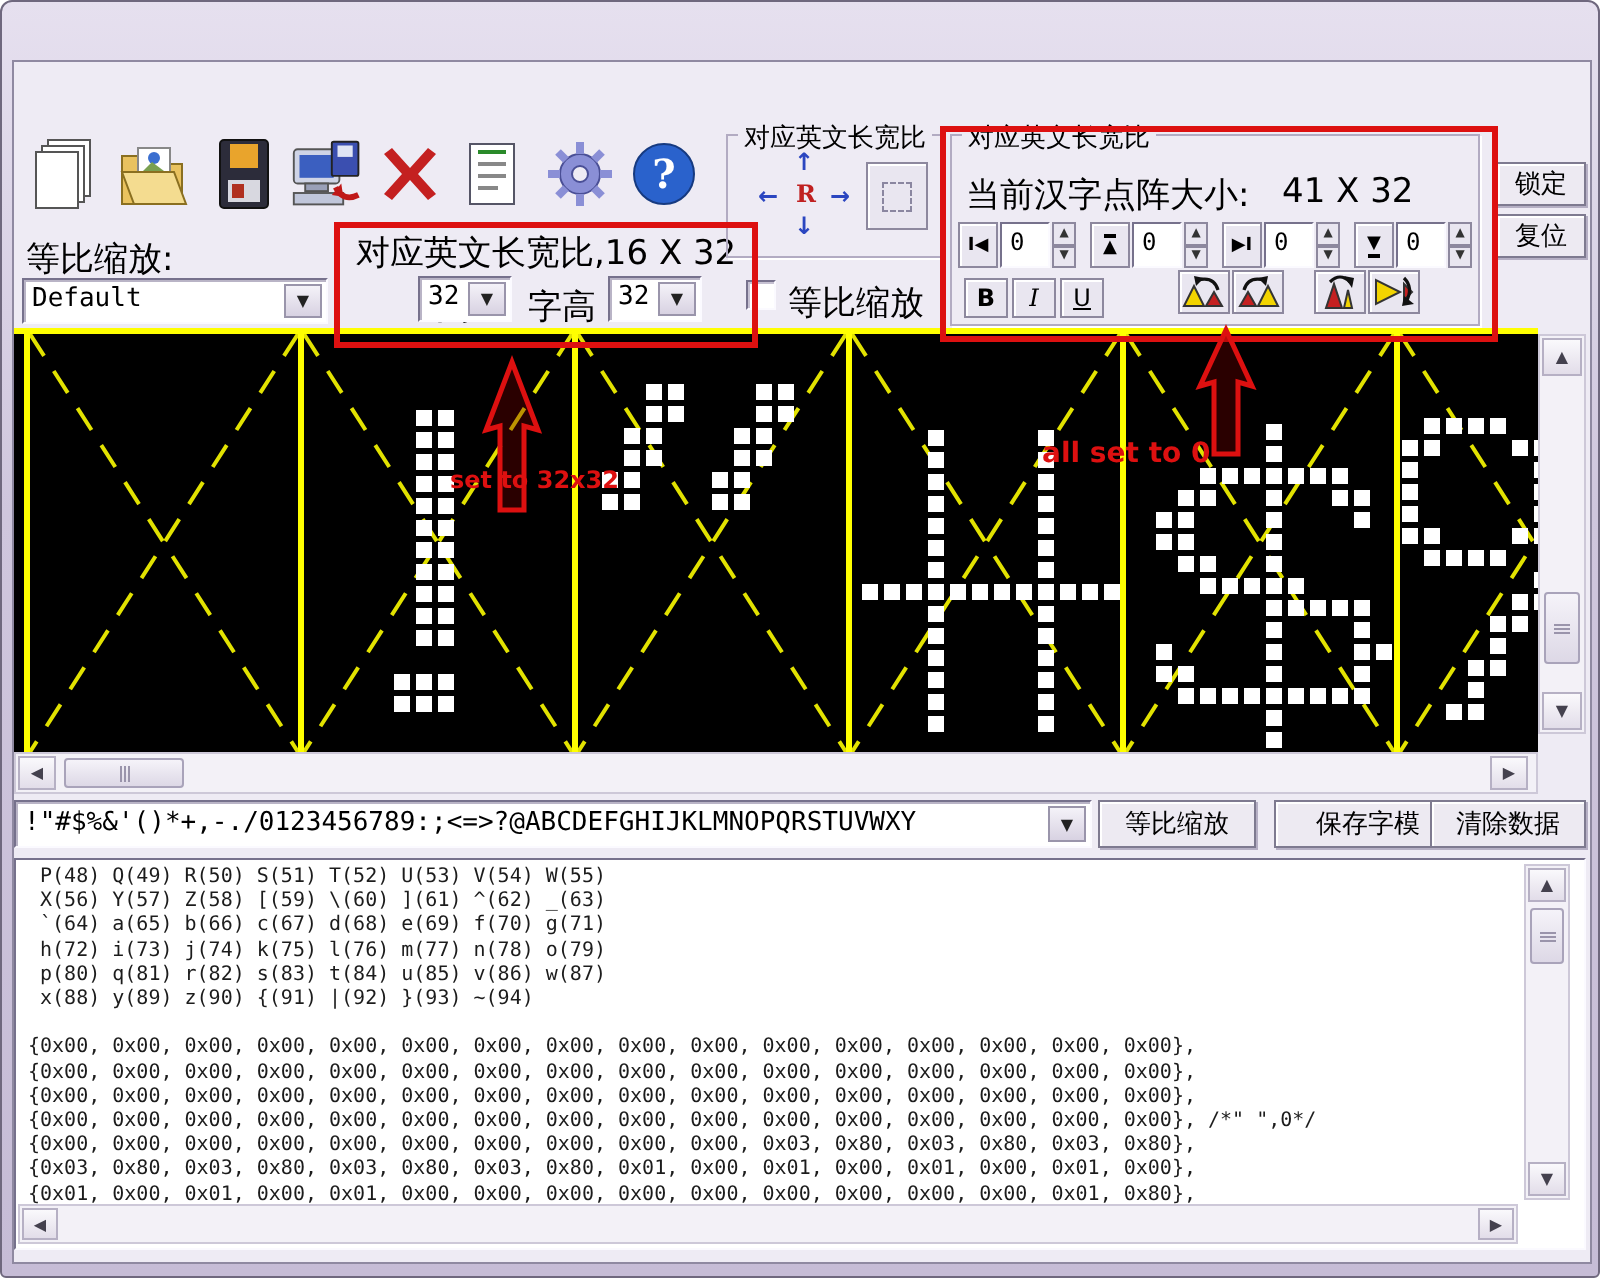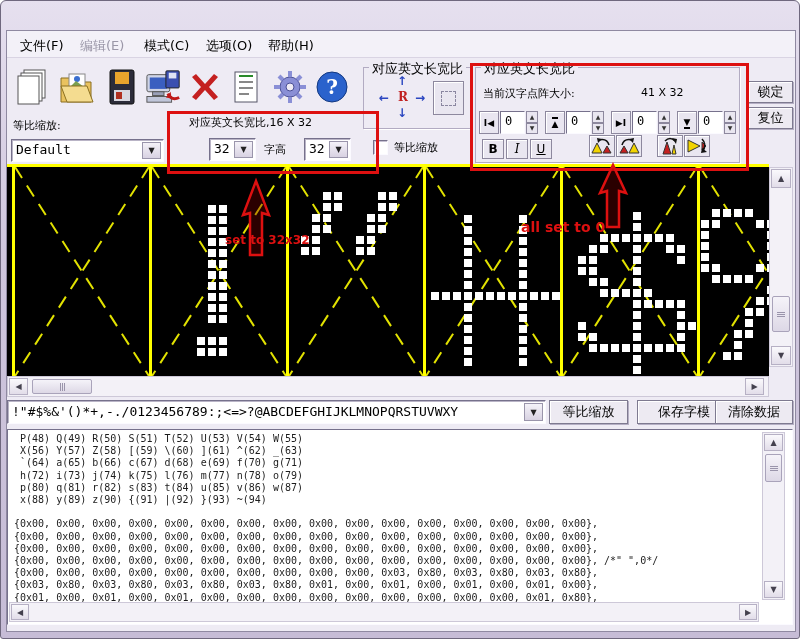--- a/index.html
+++ b/index.html
@@ -22,21 +22,21 @@
   .glyph-max{width:10px;height:9px;border:2px solid #3a3647;box-sizing:border-box;background:transparent;}
   .glyph-close{color:#fff;font-size:13px;font-weight:bold;text-shadow:0 1px 1px #7c2410;line-height:1;}
   
   .client{position:absolute;left:5px;top:29px;width:790px;height:602px;background:#eeebf4;border:1px solid #8f89a1;box-sizing:border-box;}
   .menubar{position:absolute;left:6px;top:30px;width:788px;height:26px;background:#f3f1f8;border-bottom:1px solid #d9d4e3;}
   .menu-item{position:absolute;top:5px;font-size:13px;color:#000;padding:1px 3px;}
   .menu-item.disabled{color:#9b97a8;}
   
   .tbicon{position:absolute;top:64px;width:38px;height:44px;display:flex;align-items:center;justify-content:center;}
   
-  .lbl{position:absolute;font-size:11px;color:#000;white-space:nowrap;}
+  .lbl{position:absolute;font-size:17px;color:#000;white-space:nowrap;}
   .combo{position:absolute;background:#fff;border:1px solid;border-color:#76718c #fbfaff #fbfaff #76718c;box-shadow:inset 1px 1px 0 #b9b4c6;box-sizing:border-box;}
   .combo .val{position:absolute;left:4px;top:2px;font-size:13px;font-family:"DejaVu Sans Mono","Liberation Mono",monospace;white-space:nowrap;overflow:hidden;}
   .drop{position:absolute;right:2px;top:2px;bottom:2px;width:17px;background:linear-gradient(#f4f2f8,#d8d2e2);border:1px solid #9a95ab;display:flex;align-items:center;justify-content:center;font-size:8px;color:#222;}
   .group{position:absolute;border:1px solid #b2abc2;box-shadow:1px 1px 0 #ffffff;}
   .gtitle{position:absolute;font-size:13px;color:#000;background:#eeebf4;padding:0 3px;white-space:nowrap;}
   .btn{position:absolute;background:#edeaf2;border:1px solid #7e7a90;box-shadow:inset 1px 1px 0 #fff,1px 1px 0 #b5afc4;font-size:13px;color:#000;display:flex;align-items:center;justify-content:center;box-sizing:border-box;}
   .minibtn{position:absolute;background:#e9e6f0;border:1px solid #8d889e;box-shadow:inset 1px 1px 0 #fff;box-sizing:border-box;display:flex;align-items:center;justify-content:center;}
   .field{position:absolute;background:#fff;border:1px solid;border-color:#76718c #fbfaff #fbfaff #76718c;font-size:12px;padding:2px 0 0 4px;box-sizing:border-box;font-family:"DejaVu Sans Mono","Liberation Mono",monospace;}
   .spin{position:absolute;width:12px;display:flex;flex-direction:column;}
   .spin div{flex:1;background:#e9e6f0;border:1px solid #8d889e;font-size:6px;line-height:1;display:flex;align-items:center;justify-content:center;color:#333;}
@@ -64,27 +64,20 @@
   .arrowcross span{position:absolute;font-size:12px;font-weight:bold;color:#2b46c0;line-height:1;}
 </style>
 </head>
 <body>
 
 <div class="window">
 
 
   <div class="client"></div>
 
-  <div class="menubar">
-    <span class="menu-item" style="left:10px;">文件(F)</span>
-    <span class="menu-item disabled" style="left:70px;">编辑(E)</span>
-    <span class="menu-item" style="left:134px;">模式(C)</span>
-    <span class="menu-item" style="left:196px;">选项(O)</span>
-    <span class="menu-item" style="left:258px;">帮助(H)</span>
-  </div>
 
   <div class="tbicon" style="left:12px;">
     <svg width="34" height="38" viewBox="0 0 34 38">
       <rect x="9" y="2" width="21" height="28" fill="#fff" stroke="#555"></rect>
         <rect x="6" y="5" width="21" height="28" fill="#fff" stroke="#555"></rect>
         <rect x="3" y="8" width="21" height="28" fill="#fff" stroke="#555"></rect>
     </svg>
   </div>
   <div class="tbicon" style="left:57px;">
     <svg width="36" height="38" viewBox="0 0 36 38">
@@ -155,21 +148,21 @@
     </svg>
   </div>
 
   <span class="lbl" style="left:12px;top:117px;">等比缩放:</span>
   <div class="combo" style="left:10px;top:138px;width:153px;height:23px;">
     <span class="val">Default</span>
     <span class="drop">▼</span>
   </div>
 
   <div class="redbox" style="left:166px;top:110px;width:206px;height:57px;"></div>
-  <span class="lbl" style="left:177px;top:114px;margin-left:11px;">对应英文长宽比,16 X 32</span>
+  <span class="lbl" style="left:177px;top:114px;">对应英文长宽比,16 X 32</span>
   <span class="lbl" style="left:173px;top:141px;margin-left:39px;">字宽:</span>
   <div class="combo" style="left:208px;top:137px;width:47px;height:23px;">
     <span class="val">32</span>
     <span class="drop">▼</span>
   </div>
   <span class="lbl" style="left:263px;top:141px;">字高</span>
   <div class="combo" style="left:303px;top:137px;width:47px;height:23px;">
     <span class="val">32</span>
     <span class="drop">▼</span>
   </div>

